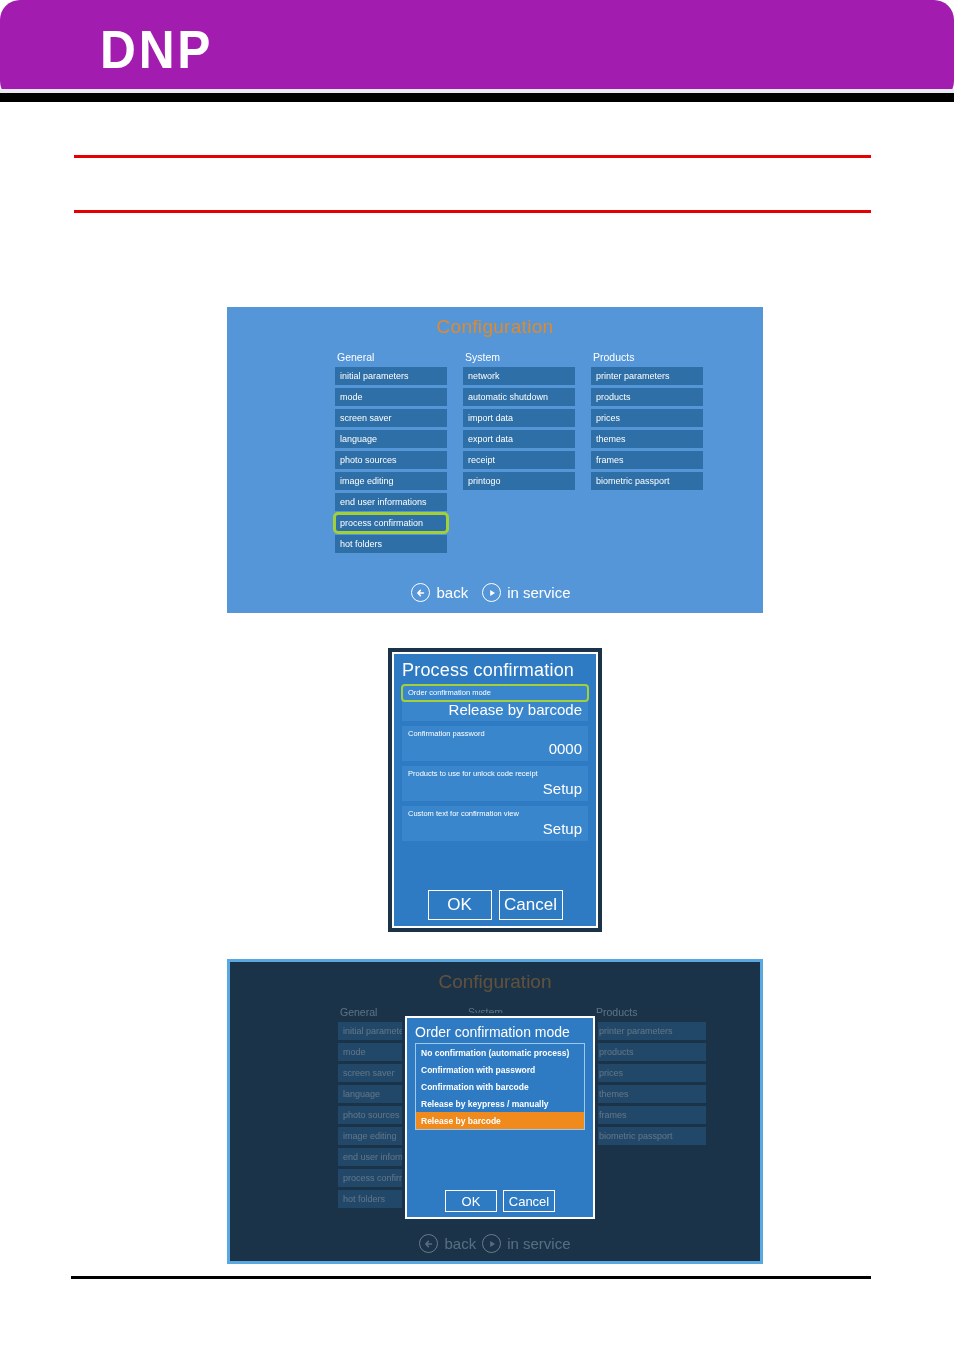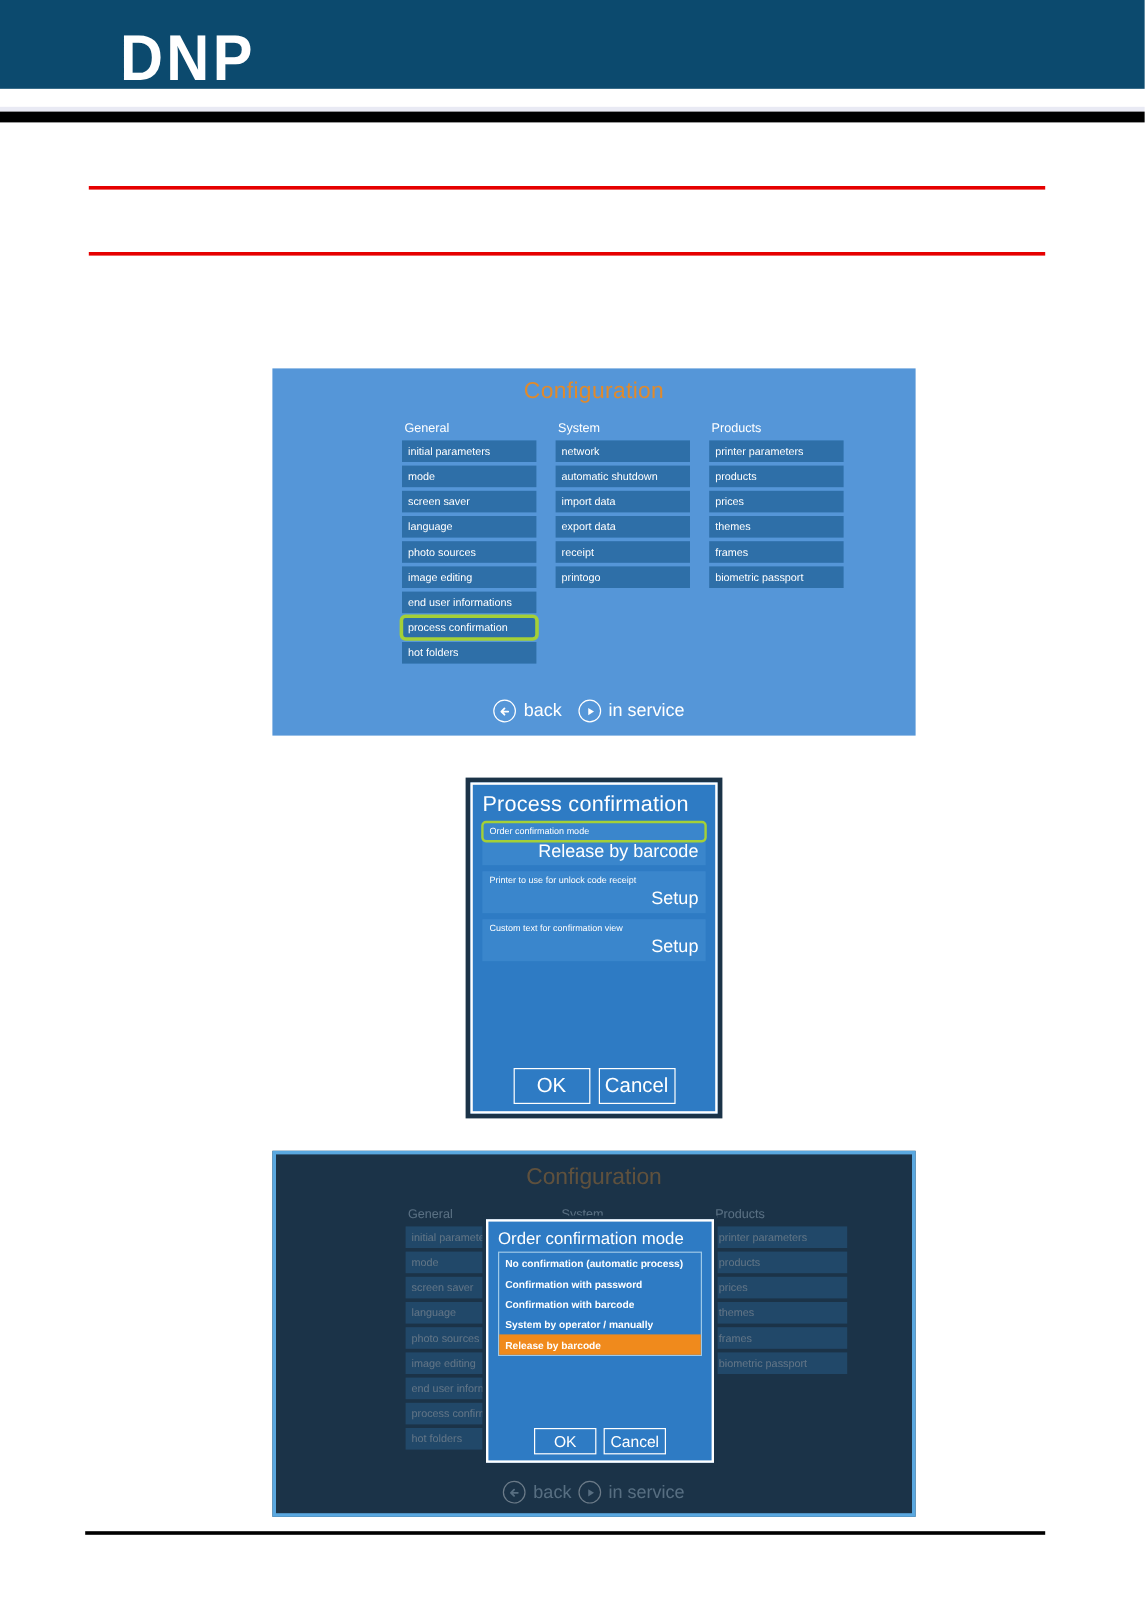--- a/index.html
+++ b/index.html
@@ -11,22 +11,23 @@
     font-family: "Liberation Sans", sans-serif;
     position: relative;
     overflow: hidden;
   }
 
   
   .page-header {
     position: absolute;
     left: 0; top: 0;
     width: 954px;
-    height: 74px;
-    background: #0c4a6e;
+    height: 101px;
+    background: #a21caf;
+    border-radius: 20px;
   }
   .brand-logo {
     position: absolute;
     left: 100px;
     top: 22px;
     font-family: "Liberation Sans", sans-serif;
     font-size: 54px;
     font-weight: bold;
     letter-spacing: 3px;
     color: #ffffff;
@@ -417,23 +418,27 @@
   <div class="proc-inner">
     <div class="proc-title">Process confirmation</div>
 
     <div class="proc-mode-label-box">
       <div class="proc-field-label">Order confirmation mode</div>
     </div>
     <div class="proc-mode-value-box">
       <div class="proc-field-value">Release by barcode</div>
     </div>
 
-
     <div class="proc-field">
-      <div class="proc-field-label">Printer to use for unlock code receipt</div>
+      <div class="proc-field-label">Confirmation password</div>
+      <div class="proc-field-value">0000</div>
+    </div>
+
+    <div class="proc-field">
+      <div class="proc-field-label">Products to use for unlock code receipt</div>
       <div class="proc-field-value">Setup</div>
     </div>
 
     <div class="proc-field">
       <div class="proc-field-label">Custom text for confirmation view</div>
       <div class="proc-field-value">Setup</div>
     </div>
 
     <div class="proc-buttons">
       <div class="proc-btn">OK</div>
@@ -497,21 +502,21 @@
   </div>
 
   <div class="modal-box">
     <div class="modal-inner">
       <div class="modal-title">Order confirmation mode</div>
 
       <div class="modal-list">
         <div class="modal-option">No confirmation (automatic process)</div>
         <div class="modal-option">Confirmation with password</div>
         <div class="modal-option">Confirmation with barcode</div>
-        <div class="modal-option">System by operator / manually</div>
+        <div class="modal-option">Release by keypress / manually</div>
         <div class="modal-option selected">Release by barcode</div>
       </div>
 
       <div class="modal-buttons">
         <div class="modal-btn">OK</div>
         <div class="modal-btn">Cancel</div>
       </div>
     </div>
   </div>
 </div>

